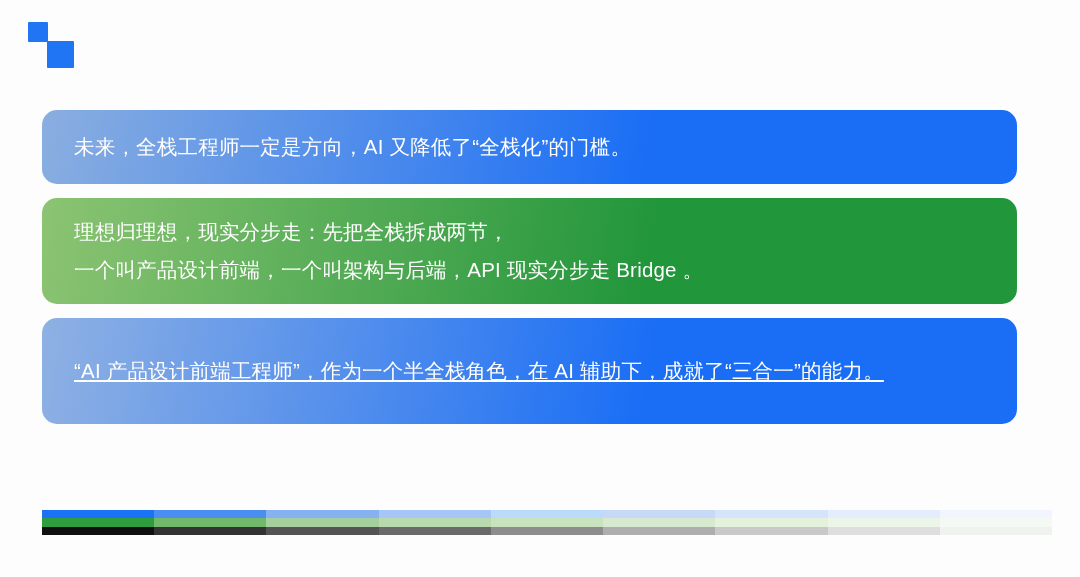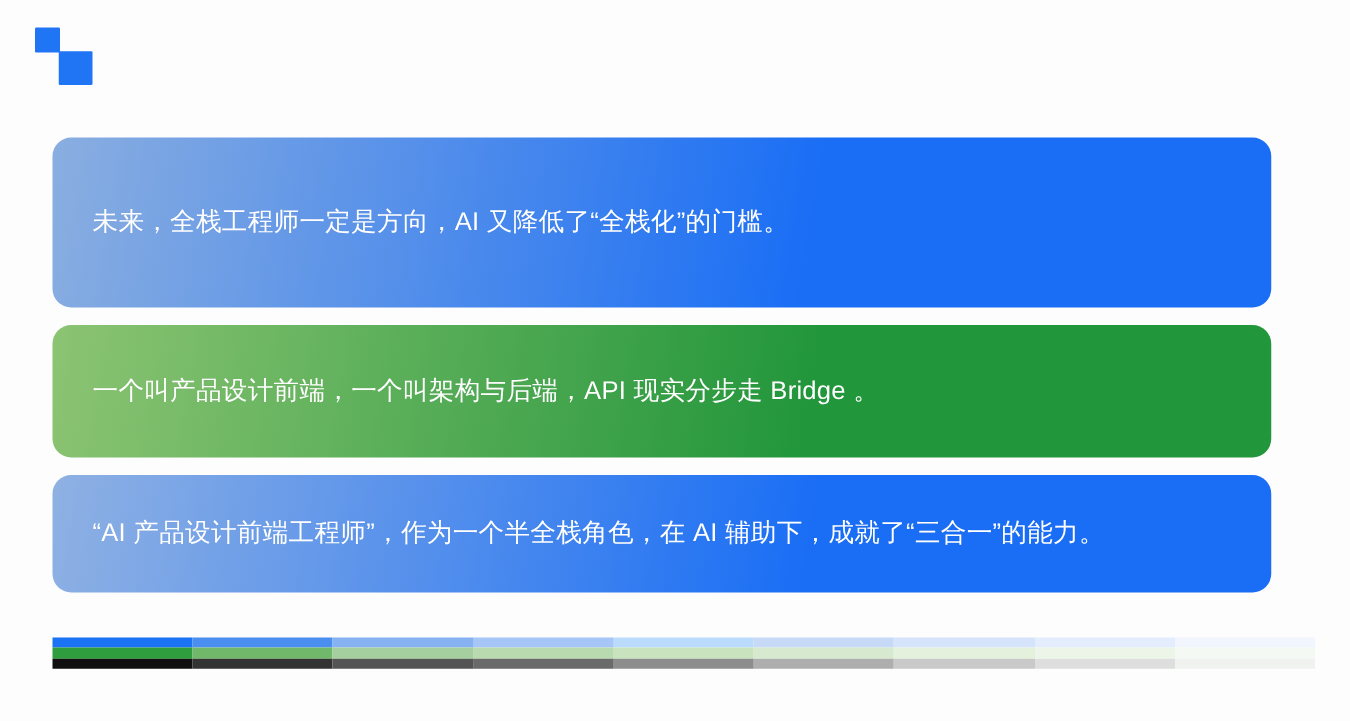--- a/index.html
+++ b/index.html
@@ -50,29 +50,30 @@
   .card {
     border-radius: 15px;
     box-sizing: border-box;
     display: flex;
     flex-direction: column;
     justify-content: center;
     padding: 0 32px;
     color: #ffffff;
   }
   .card-1 {
-    height: 136px;
+    height: 74px;
     margin-bottom: 14px;
   }
   .card-2 {
     height: 106px;
     margin-bottom: 14px;
   }
   .card-3 {
-    height: 94px;
+    height: 106px;
+    text-decoration: underline;
   }
   .card-line {
     font-size: 20.5px;
     line-height: 38px;
     letter-spacing: 0.2px;
     white-space: nowrap;
     font-weight: 500;
     text-shadow: 0 0 1px rgba(0,0,0,0.05);
   }
 
@@ -104,20 +105,21 @@
   <span class="logo-sq logo-sq-large" style="background: rgb(32, 117, 245);"></span>
 </div>
 
 <div class="cards">
 
   <div class="card card-1" style="background: linear-gradient(100deg, rgb(138, 174, 224) 0%, rgb(26, 110, 245) 62%, rgb(26, 110, 245) 100%); color: rgb(255, 255, 255);">
     <div class="card-line">未来，全栈工程师一定是方向，AI 又降低了“全栈化”的门槛。</div>
   </div>
 
   <div class="card card-2" style="background: linear-gradient(100deg, rgb(140, 196, 115) 0%, rgb(34, 150, 59) 62%, rgb(34, 150, 59) 100%); color: rgb(255, 255, 255);">
+    <div class="card-line">理想归理想，现实分步走：先把全栈拆成两节，</div>
     <div class="card-line">一个叫产品设计前端，一个叫架构与后端，API 现实分步走 Bridge 。</div>
   </div>
 
   <div class="card card-3" style="background: linear-gradient(100deg, rgb(143, 177, 227) 0%, rgb(26, 110, 245) 62%, rgb(26, 110, 245) 100%); color: rgb(255, 255, 255);">
     <div class="card-line">“AI 产品设计前端工程师”，作为一个半全栈角色，在 AI 辅助下，成就了“三合一”的能力。</div>
   </div>
 
 </div>
 
 <div class="palette">

